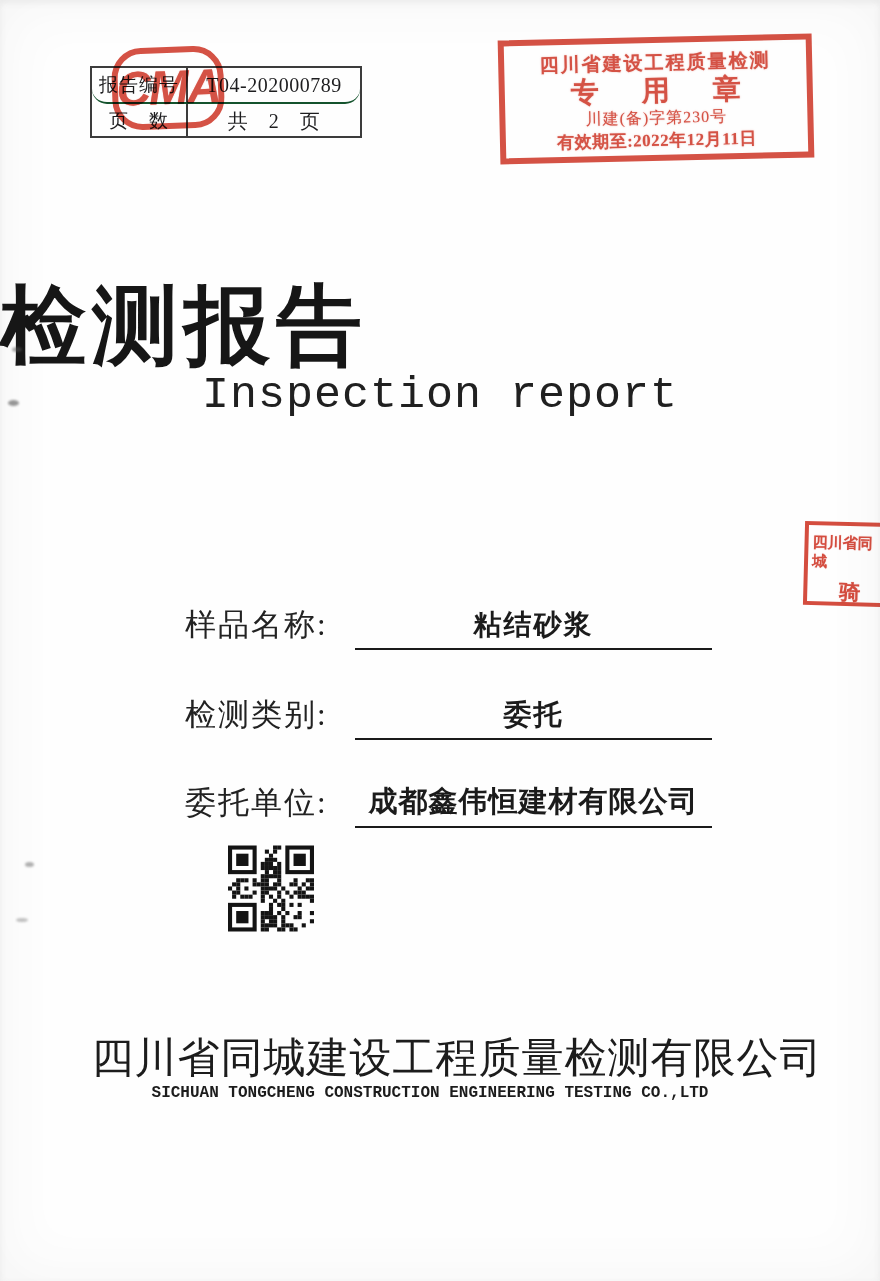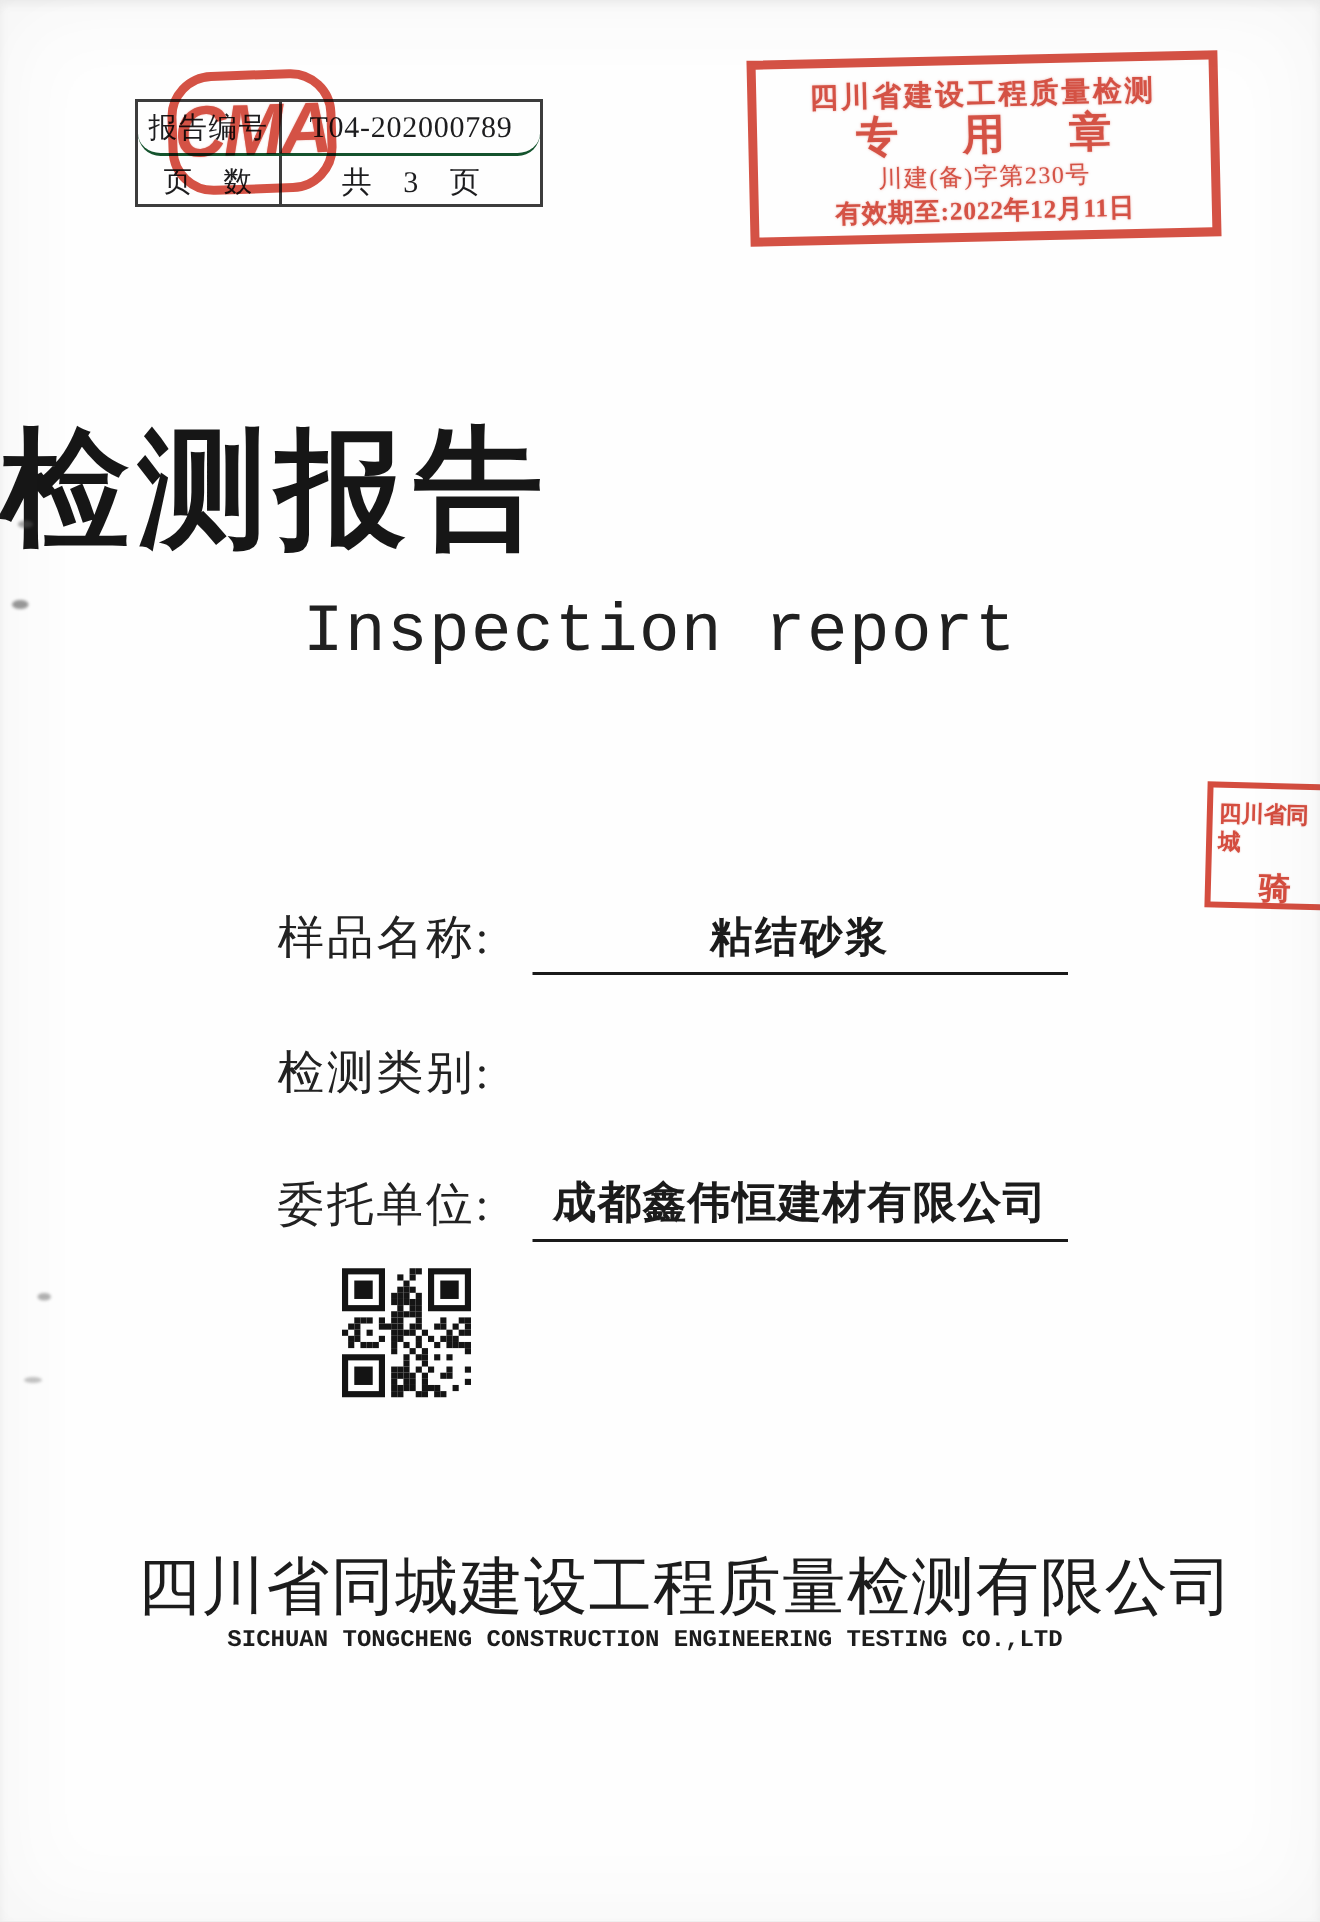--- a/index.html
+++ b/index.html
@@ -65,21 +65,21 @@
   .cert-l3{font-size:16px;letter-spacing:1px;margin-top:1px;}
   .cert-l4{font-size:17px;font-weight:700;letter-spacing:0.5px;}
 
   
   .title-cn{
     position:absolute;left:0;top:268px;width:860px;
     font-family:Liberation Serif, serif;font-weight:900;
     font-size:86px;letter-spacing:6px;color:#161616;
   }
   .title-en{
-    position:absolute;left:0;top:396px;width:880px;text-align:center;
+    position:absolute;left:0;top:370px;width:880px;text-align:center;
     font-family:"Liberation Mono", monospace;font-size:45px;letter-spacing:1px;
     color:#202020;
   }
 
   
   .side-stamp{
     position:absolute;left:804px;top:522px;width:86px;height:84px;
     border:4px solid var(--stamp-red);box-sizing:border-box;
     transform:rotate(1.5deg);color:var(--stamp-red);
     opacity:0.9;text-shadow:0 0 1px rgba(208,58,43,0.5);
@@ -133,21 +133,21 @@
 
 <div class="page">
 
   <div class="header-table">
     <div class="ht-row first">
       <div class="ht-label">报告编号</div>
       <div class="ht-value">T04-202000789</div>
     </div>
     <div class="ht-row">
       <div class="ht-label">页　数</div>
-      <div class="ht-value">共　3　页</div>
+      <div class="ht-value">共　2　页</div>
     </div>
   </div>
 
   <div class="cma-stamp">
     <span>CMA</span>
   </div>
 
 
   <div class="cert-stamp">
     <div class="cert-l1">四川省建设工程质量检测</div>
@@ -163,20 +163,21 @@
     <div class="ss-l1">四川省同城</div>
     <div class="ss-l2">骑</div>
   </div>
 
   <div class="field-row f0">
     <div class="field-label">样品名称:</div>
     <div class="field-value">粘结砂浆</div>
   </div>
   <div class="field-row f1">
     <div class="field-label">检测类别:</div>
+    <div class="field-value">委托</div>
   </div>
   <div class="field-row f2">
     <div class="field-label">委托单位:</div>
     <div class="field-value">成都鑫伟恒建材有限公司</div>
   </div>
 
   <div class="qr">
     <svg id="qr-svg" viewBox="0 0 84 84" xmlns="http://www.w3.org/2000/svg">
         <g fill="#141414">
           <rect x="44" y="0" width="4" height="4"></rect>

